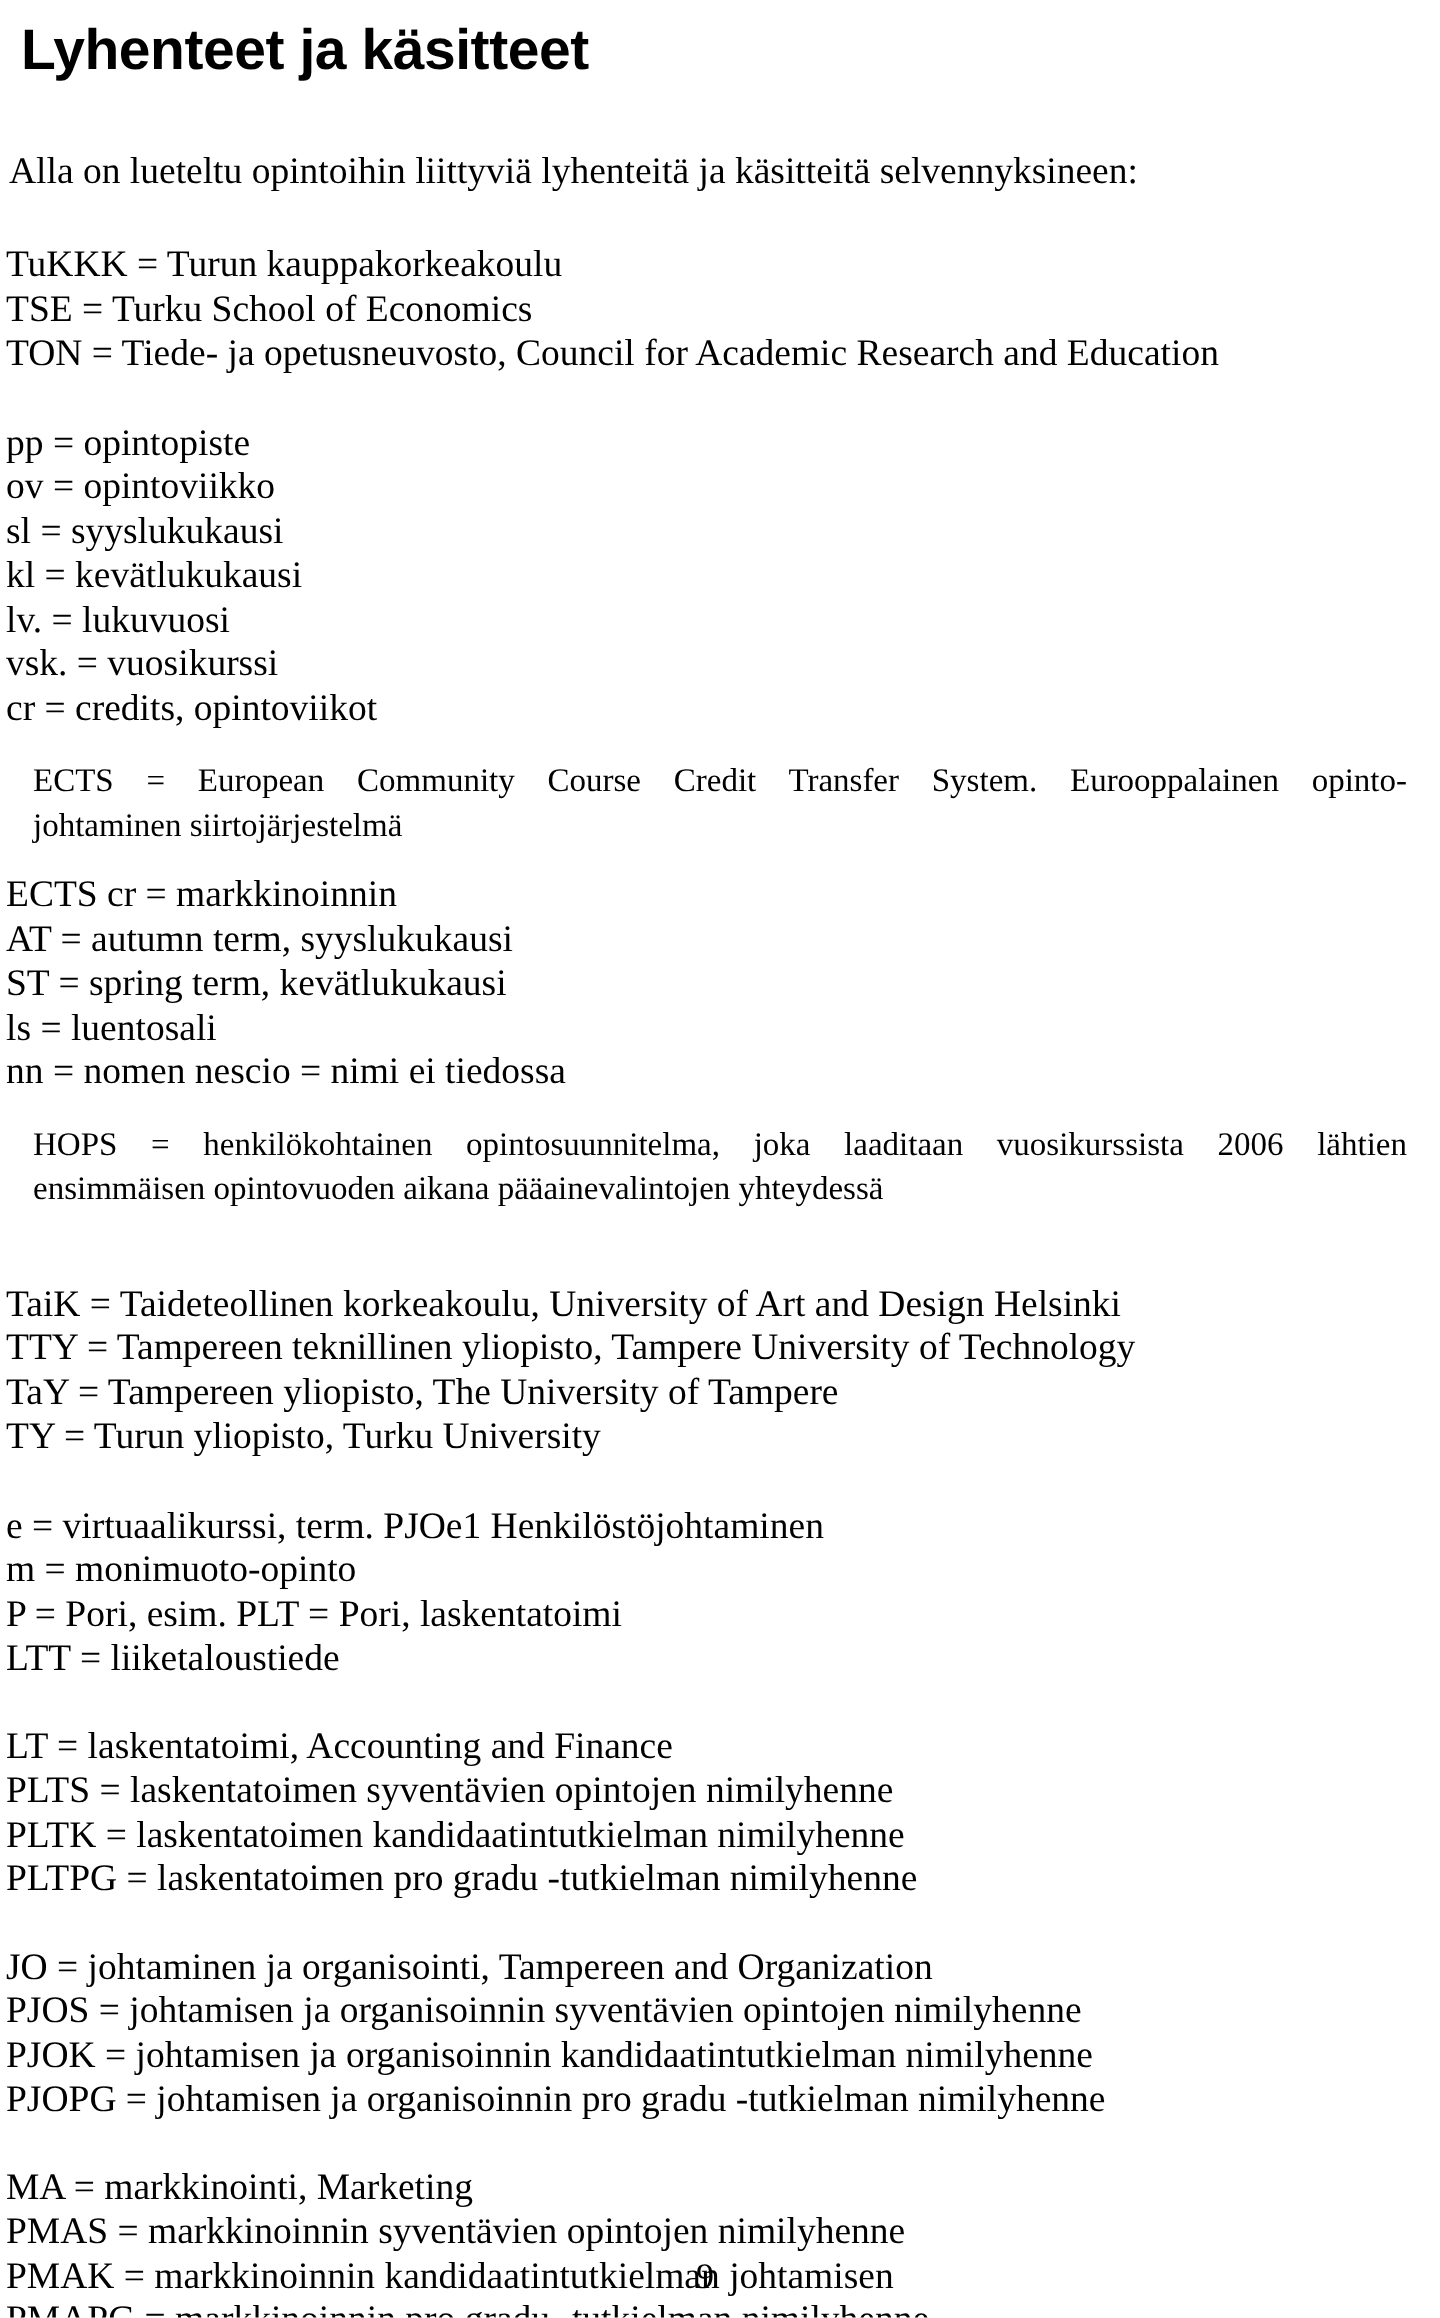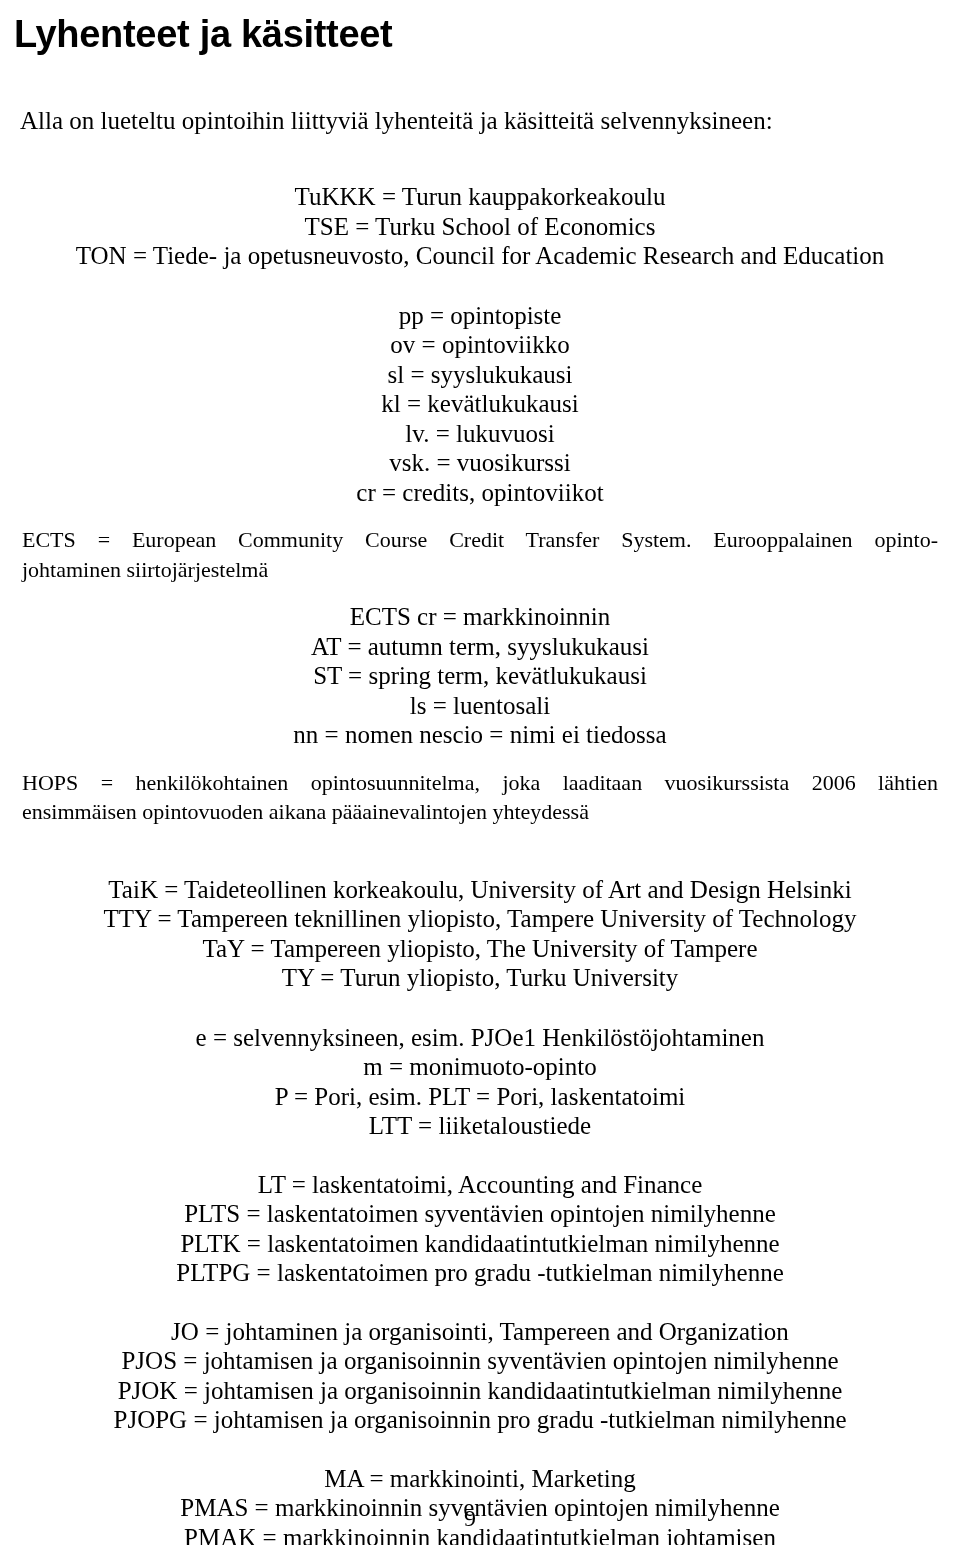--- a/index.html
+++ b/index.html
@@ -27,28 +27,27 @@
     font-weight: bold;
     font-size: 38px;
     line-height: 44px;
     letter-spacing: -0.3px;
     margin: 10px;
     padding-top: 2px;
   }
   .intro {
     font-size: 25px;
     line-height: 30px;
-    margin: 16px;
+    margin: 2px;
     padding-top: 34px;
   }
   .block {
     margin: 0;
     font-size: 25px;
     line-height: 29.5px;
-    text-align: center;
   }
   .block.gap-lg { padding-top: 30px; }
   .block.gap-md { padding-top: 29px; }
   .line {
     white-space: nowrap;
     margin: 0;
   }
   
   .para-justified {
     text-align: justify;
@@ -122,21 +121,21 @@
   </div>
 
   <div class="block gap-lg">
     <div class="line">TaiK = Taideteollinen korkeakoulu, University of Art and Design Helsinki</div>
     <div class="line">TTY = Tampereen teknillinen yliopisto, Tampere University of Technology</div>
     <div class="line">TaY = Tampereen yliopisto, The University of Tampere</div>
     <div class="line">TY = Turun yliopisto, Turku University</div>
   </div>
 
   <div class="block gap-lg">
-    <div class="line">e = selvennyksineen, esim. PJOe1 Henkilöstöjohtaminen</div>
+    <div class="line">e = virtuaalikurssi, term. PJOe1 Henkilöstöjohtaminen</div>
     <div class="line">m = monimuoto-opinto</div>
     <div class="line">P = Pori, esim. PLT = Pori, laskentatoimi</div>
     <div class="line">LTT = liiketaloustiede</div>
   </div>
 
   <div class="block gap-md">
     <div class="line">LT = laskentatoimi, Accounting and Finance</div>
     <div class="line">PLTS = laskentatoimen syventävien opintojen nimilyhenne</div>
     <div class="line">PLTK = laskentatoimen kandidaatintutkielman nimilyhenne</div>
     <div class="line">PLTPG = laskentatoimen pro gradu -tutkielman nimilyhenne</div>

